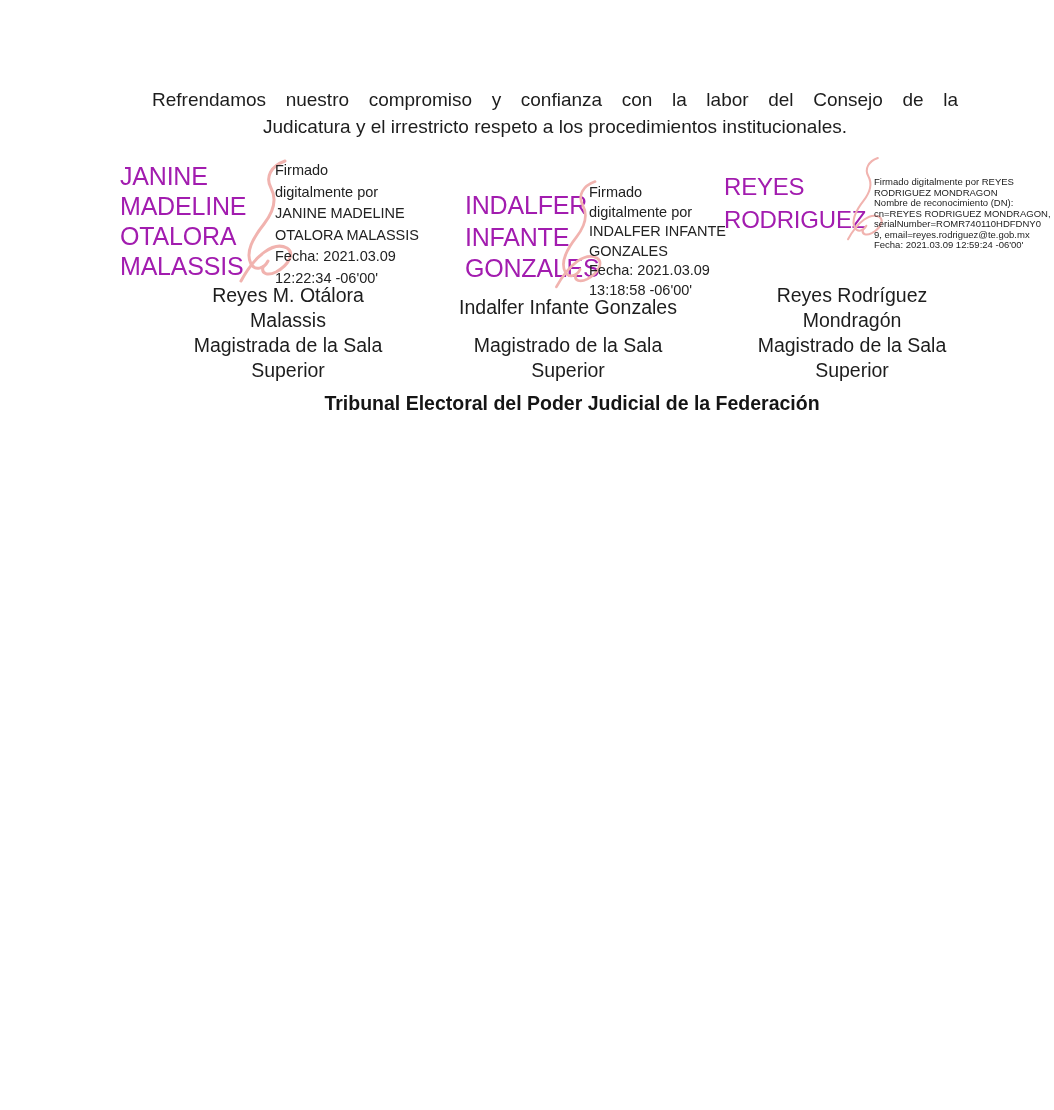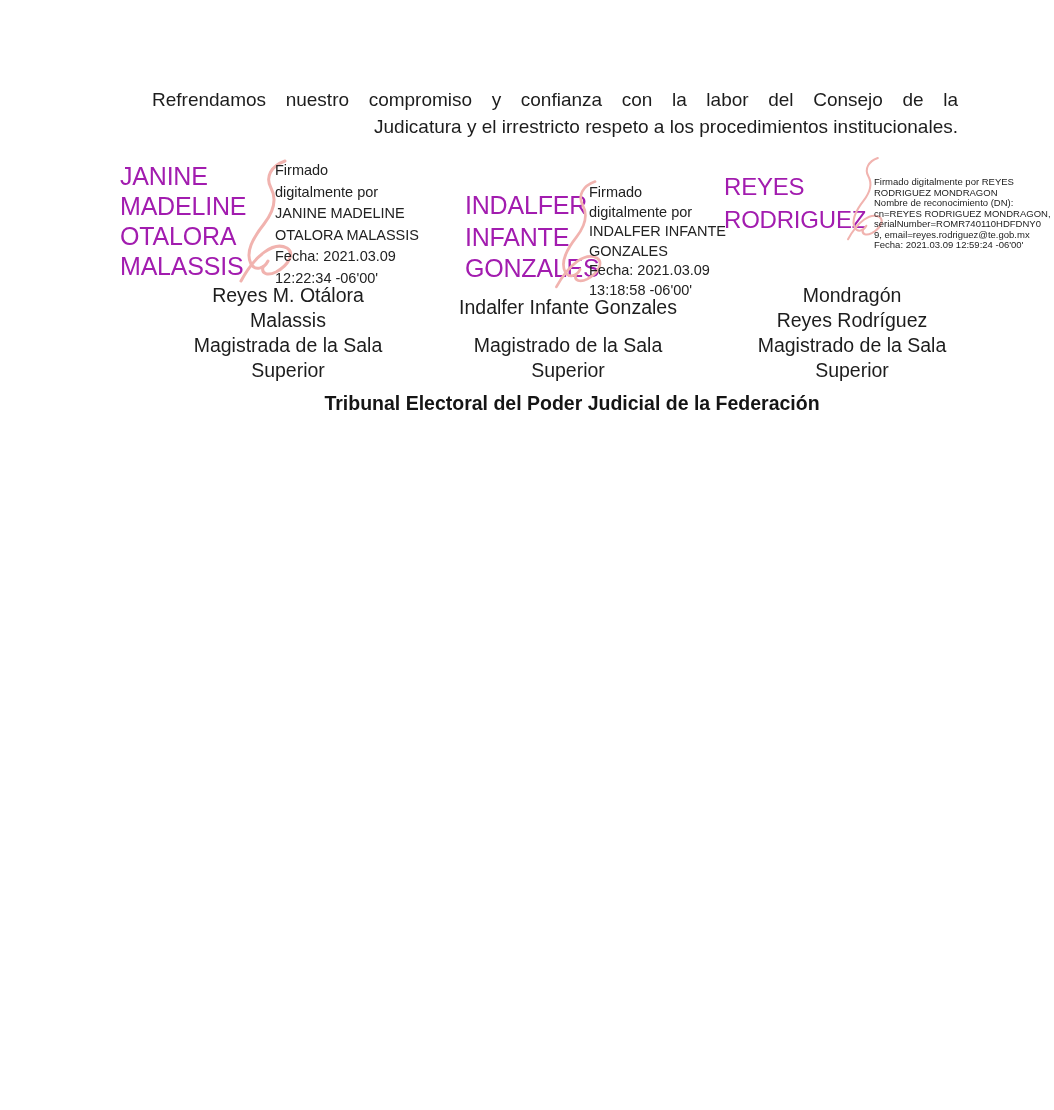--- a/index.html
+++ b/index.html
@@ -21,21 +21,21 @@
   .paragraph {
     position: absolute;
     left: 120px;
     top: 86px;
     width: 806px;
     font-size: 19px;
     line-height: 27px;
     color: #1d1d1d;
   }
   .paragraph .pline1 { text-align: justify; text-align-last: justify; }
-  .paragraph .pline2 { text-align: right; }
+  .paragraph .pline2 { text-align: center; }
 
   
   .stamp { position: absolute; }
   .stamp-0 { left: 88px;  top: 156px; width: 300px; height: 140px; }
   .stamp-1 { left: 433px; top: 177px; width: 256px; height: 122px; }
   .stamp-2 { left: 684px; top: 152px; width: 312px; height: 106px; }
 
   .stamp-name {
     position: absolute;
     color: #a21caf;
@@ -160,22 +160,22 @@
   </div>
 
   <div class="printed printed-name-0">
     <div>Reyes M. Otálora</div>
     <div>Malassis</div>
   </div>
   <div class="printed printed-name-1">
     <div>Indalfer Infante Gonzales</div>
   </div>
   <div class="printed printed-name-2">
+    <div>Reyes Rodríguez</div>
     <div>Mondragón</div>
-    <div>Reyes Rodríguez</div>
   </div>
 
   <div class="printed printed-title-0">
     <div>Magistrada de la Sala</div>
     <div>Superior</div>
   </div>
   <div class="printed printed-title-1">
     <div>Magistrado de la Sala</div>
     <div>Superior</div>
   </div>

